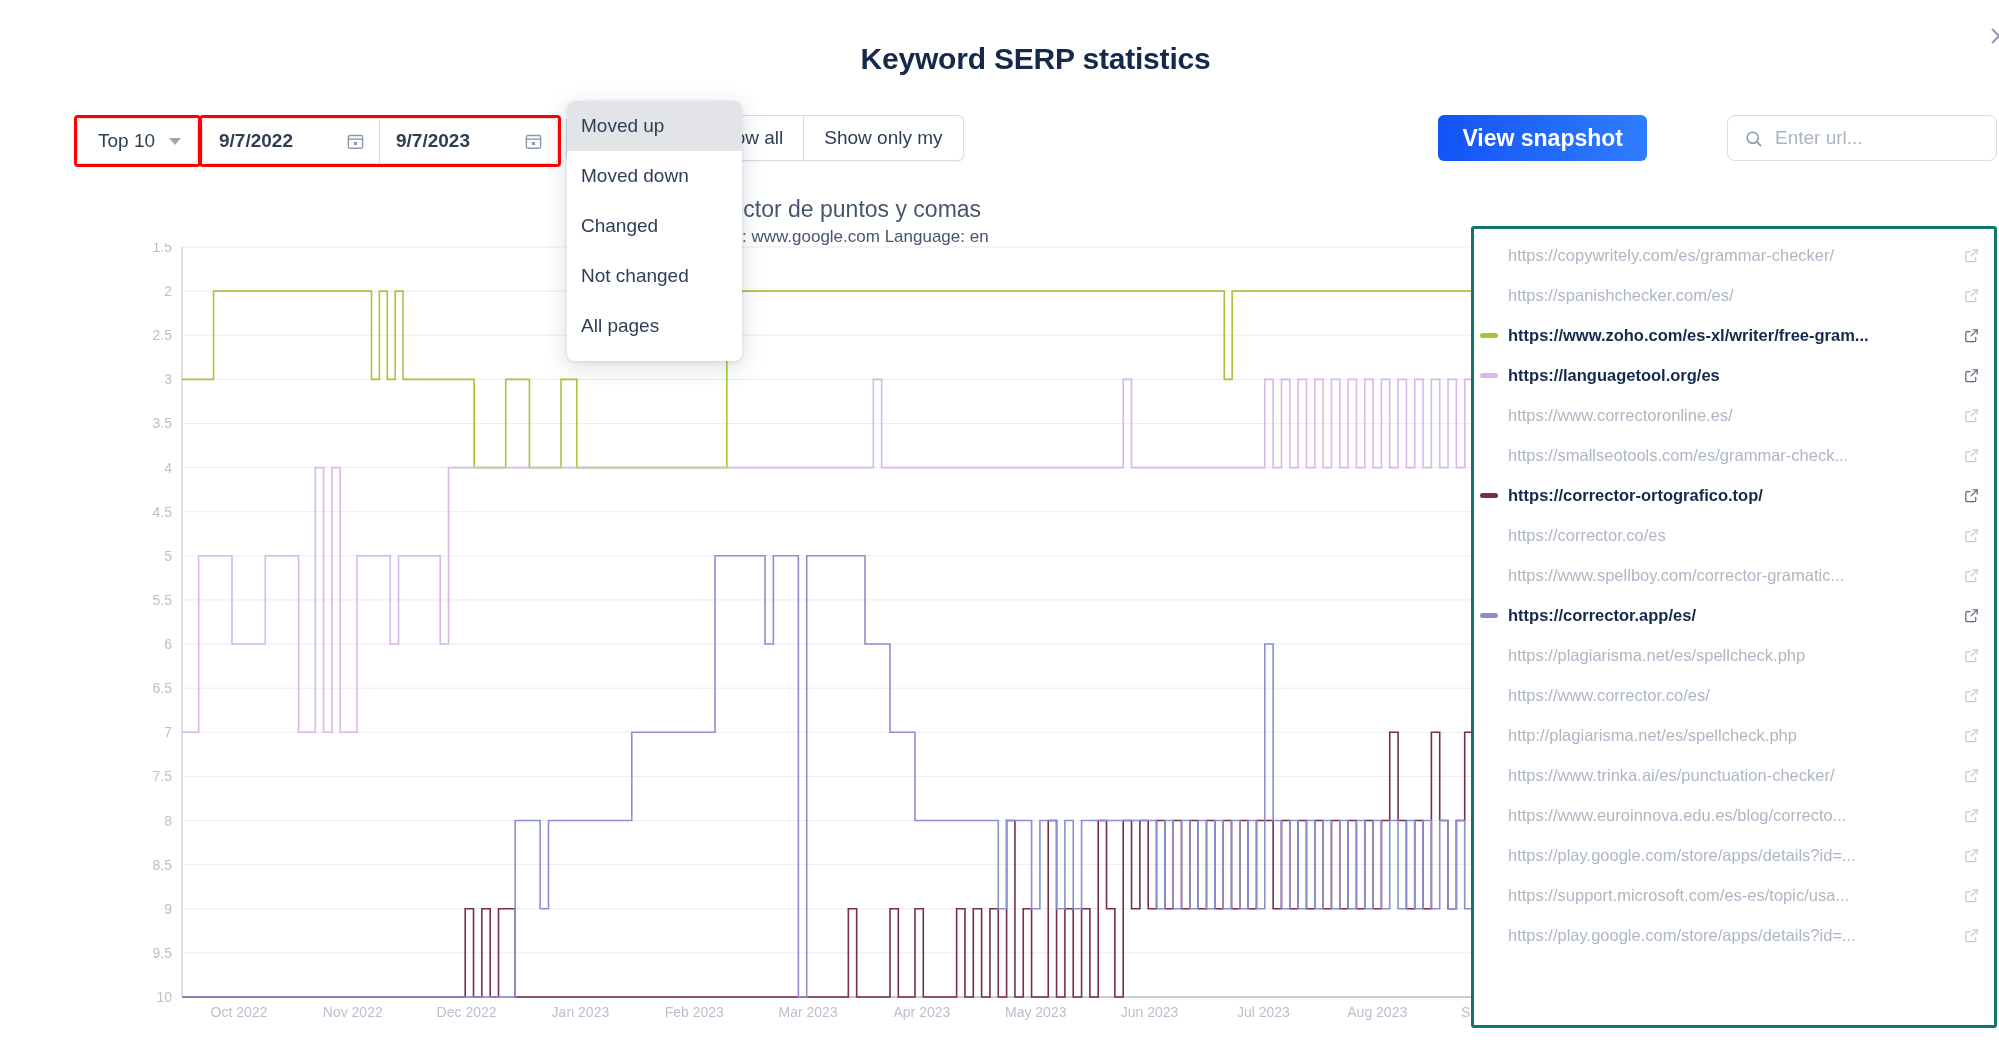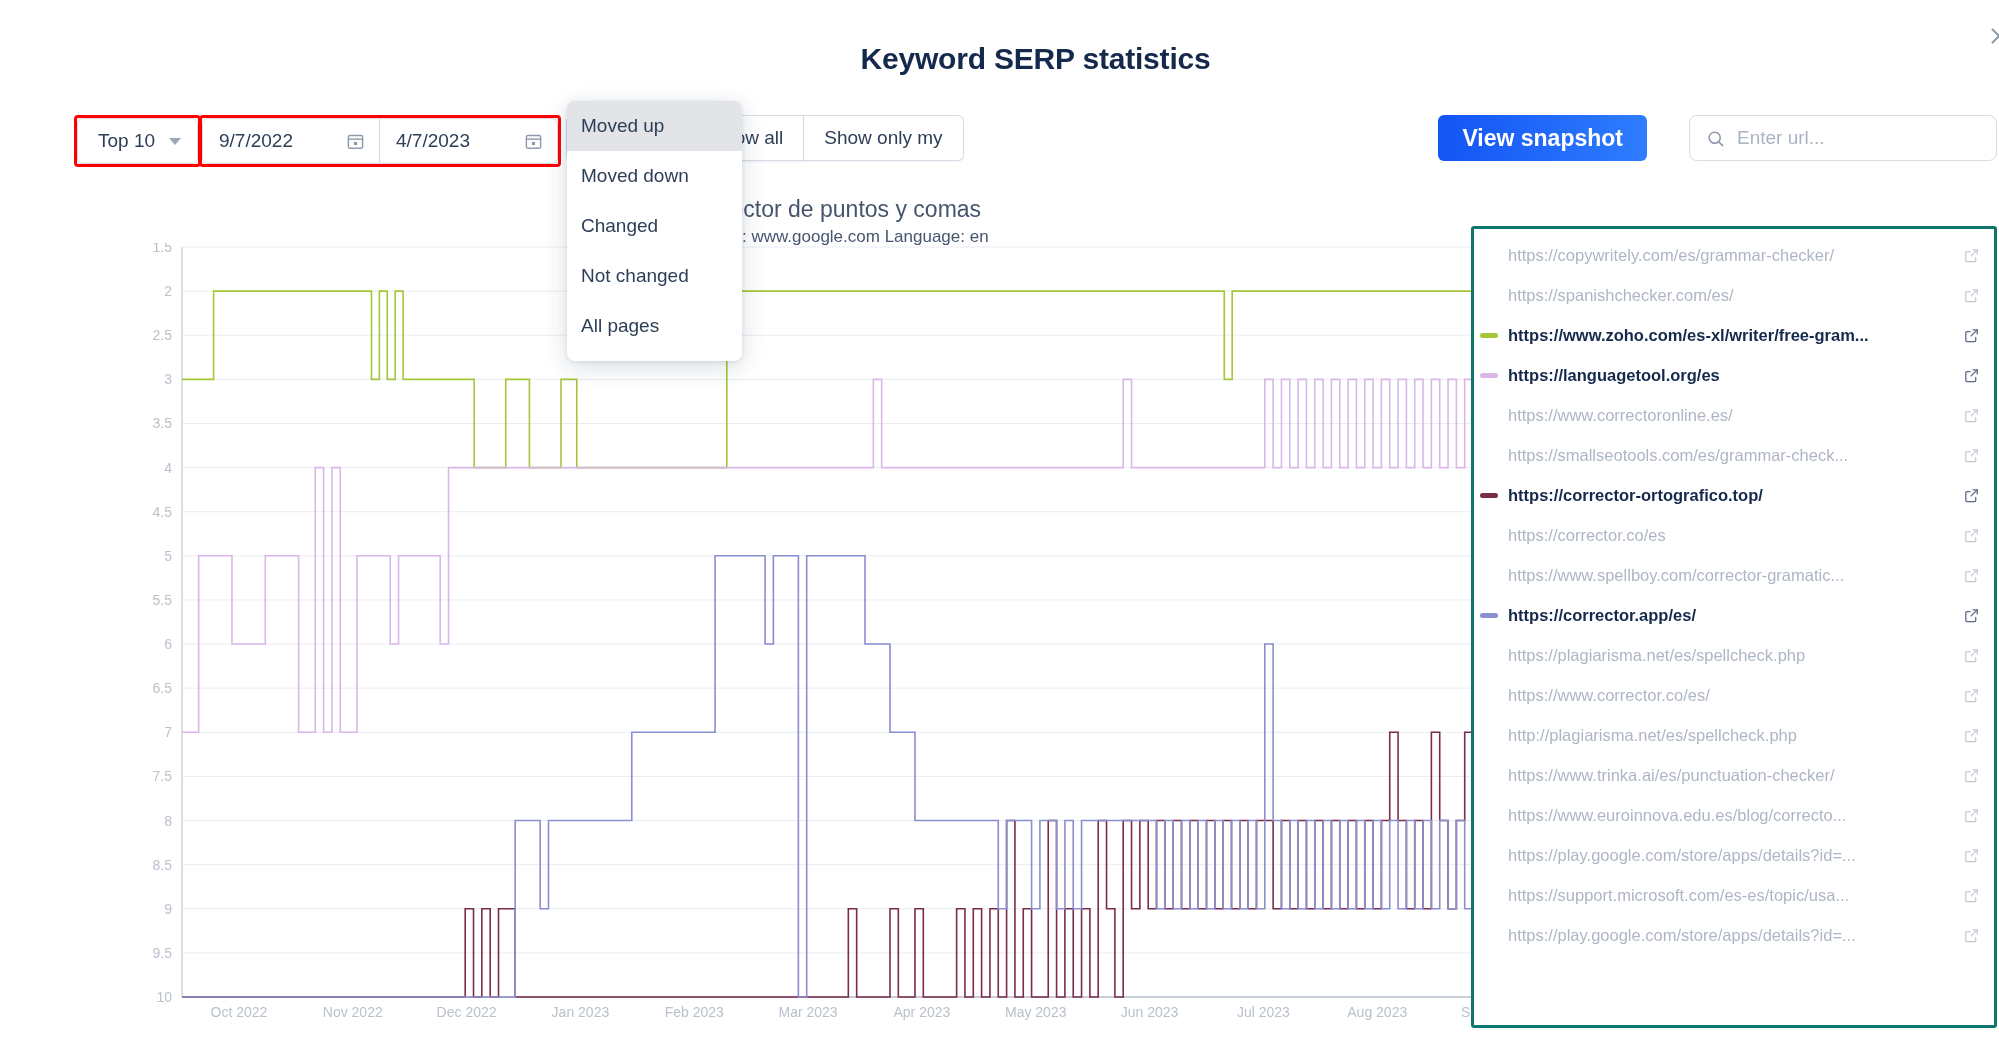--- a/index.html
+++ b/index.html
@@ -42,20 +42,21 @@
   .caret { width: 0; height: 0; border-left: 6px solid transparent;
            border-right: 6px solid transparent; border-top: 7px solid #9aa7b8; }
 
   .date-group { position: absolute; left: 163px; top: 0; display: flex; }
   .date-field {
     display: flex; align-items: center; justify-content: space-between;
     width: 178px; height: 46px; background: #fff;
     border: 1px solid #d6dde6; padding: 0 14px 0 16px;
     font-size: 19px; color: #2d3e56;
     box-shadow: 0 1px 2px rgba(20,41,75,.06);
+    font-weight: bold;
   }
   .date-field:first-child { border-radius: 6px 0 0 6px; }
   .date-field:last-child { border-radius: 0 6px 6px 0; border-left: none; }
   .cal-icon { color: #8d9aab; display: flex; }
   .cal-icon svg { width: 19px; height: 19px; }
 
   .seg-group { position: absolute; left: 530px; top: 0; display: flex; }
   .seg-btn {
     height: 46px; display: flex; align-items: center; padding: 0 20px;
     background: #fff; border: 1px solid #d6dde6;
@@ -82,21 +83,21 @@
   .snapshot-btn {
     position: absolute; right: 388px; top: 0;
     height: 46px; padding: 0 24px;
     display: flex; align-items: center;
     background: linear-gradient(90deg,#1354f5 0%,#2f7dff 100%);
     color: #fff; font-size: 23px; font-weight: bold;
     border-radius: 6px; cursor: pointer; white-space: nowrap;
   }
   .search-wrap {
     position: absolute; right: 38px; top: 0;
-    width: 308px; height: 46px;
+    width: 270px; height: 46px;
     display: flex; align-items: center; gap: 12px;
     border: 1px solid #d6dde6; border-radius: 8px; padding: 0 16px;
     background: #fff;
   }
   .search-wrap svg { width: 19px; height: 19px; color: #8d9aab; flex: none; }
   .search-wrap input {
     border: none; outline: none; font-size: 19px; color: #2d3e56;
     font-family: inherit; width: 100%; background: transparent;
   }
   .search-wrap input::placeholder { color: #aab4c2; }
@@ -175,21 +176,21 @@
         <span>9/7/2022</span>
         <span class="cal-icon">
           <svg viewBox="0 0 24 24" fill="none" stroke="currentColor" stroke-width="1.8">
             <rect x="3" y="4.5" width="18" height="16" rx="2"></rect>
             <line x1="3" y1="9" x2="21" y2="9"></line>
             <rect x="10" y="12.5" width="4" height="4" fill="currentColor" stroke="none"></rect>
           </svg>
         </span>
       </div>
       <div class="date-field">
-        <span>4/7/2023</span>
+        <span>9/7/2023</span>
         <span class="cal-icon">
           <svg viewBox="0 0 24 24" fill="none" stroke="currentColor" stroke-width="1.8">
             <rect x="3" y="4.5" width="18" height="16" rx="2"></rect>
             <line x1="3" y1="9" x2="21" y2="9"></line>
             <rect x="10" y="12.5" width="4" height="4" fill="currentColor" stroke="none"></rect>
           </svg>
         </span>
       </div>
     </div>
 

